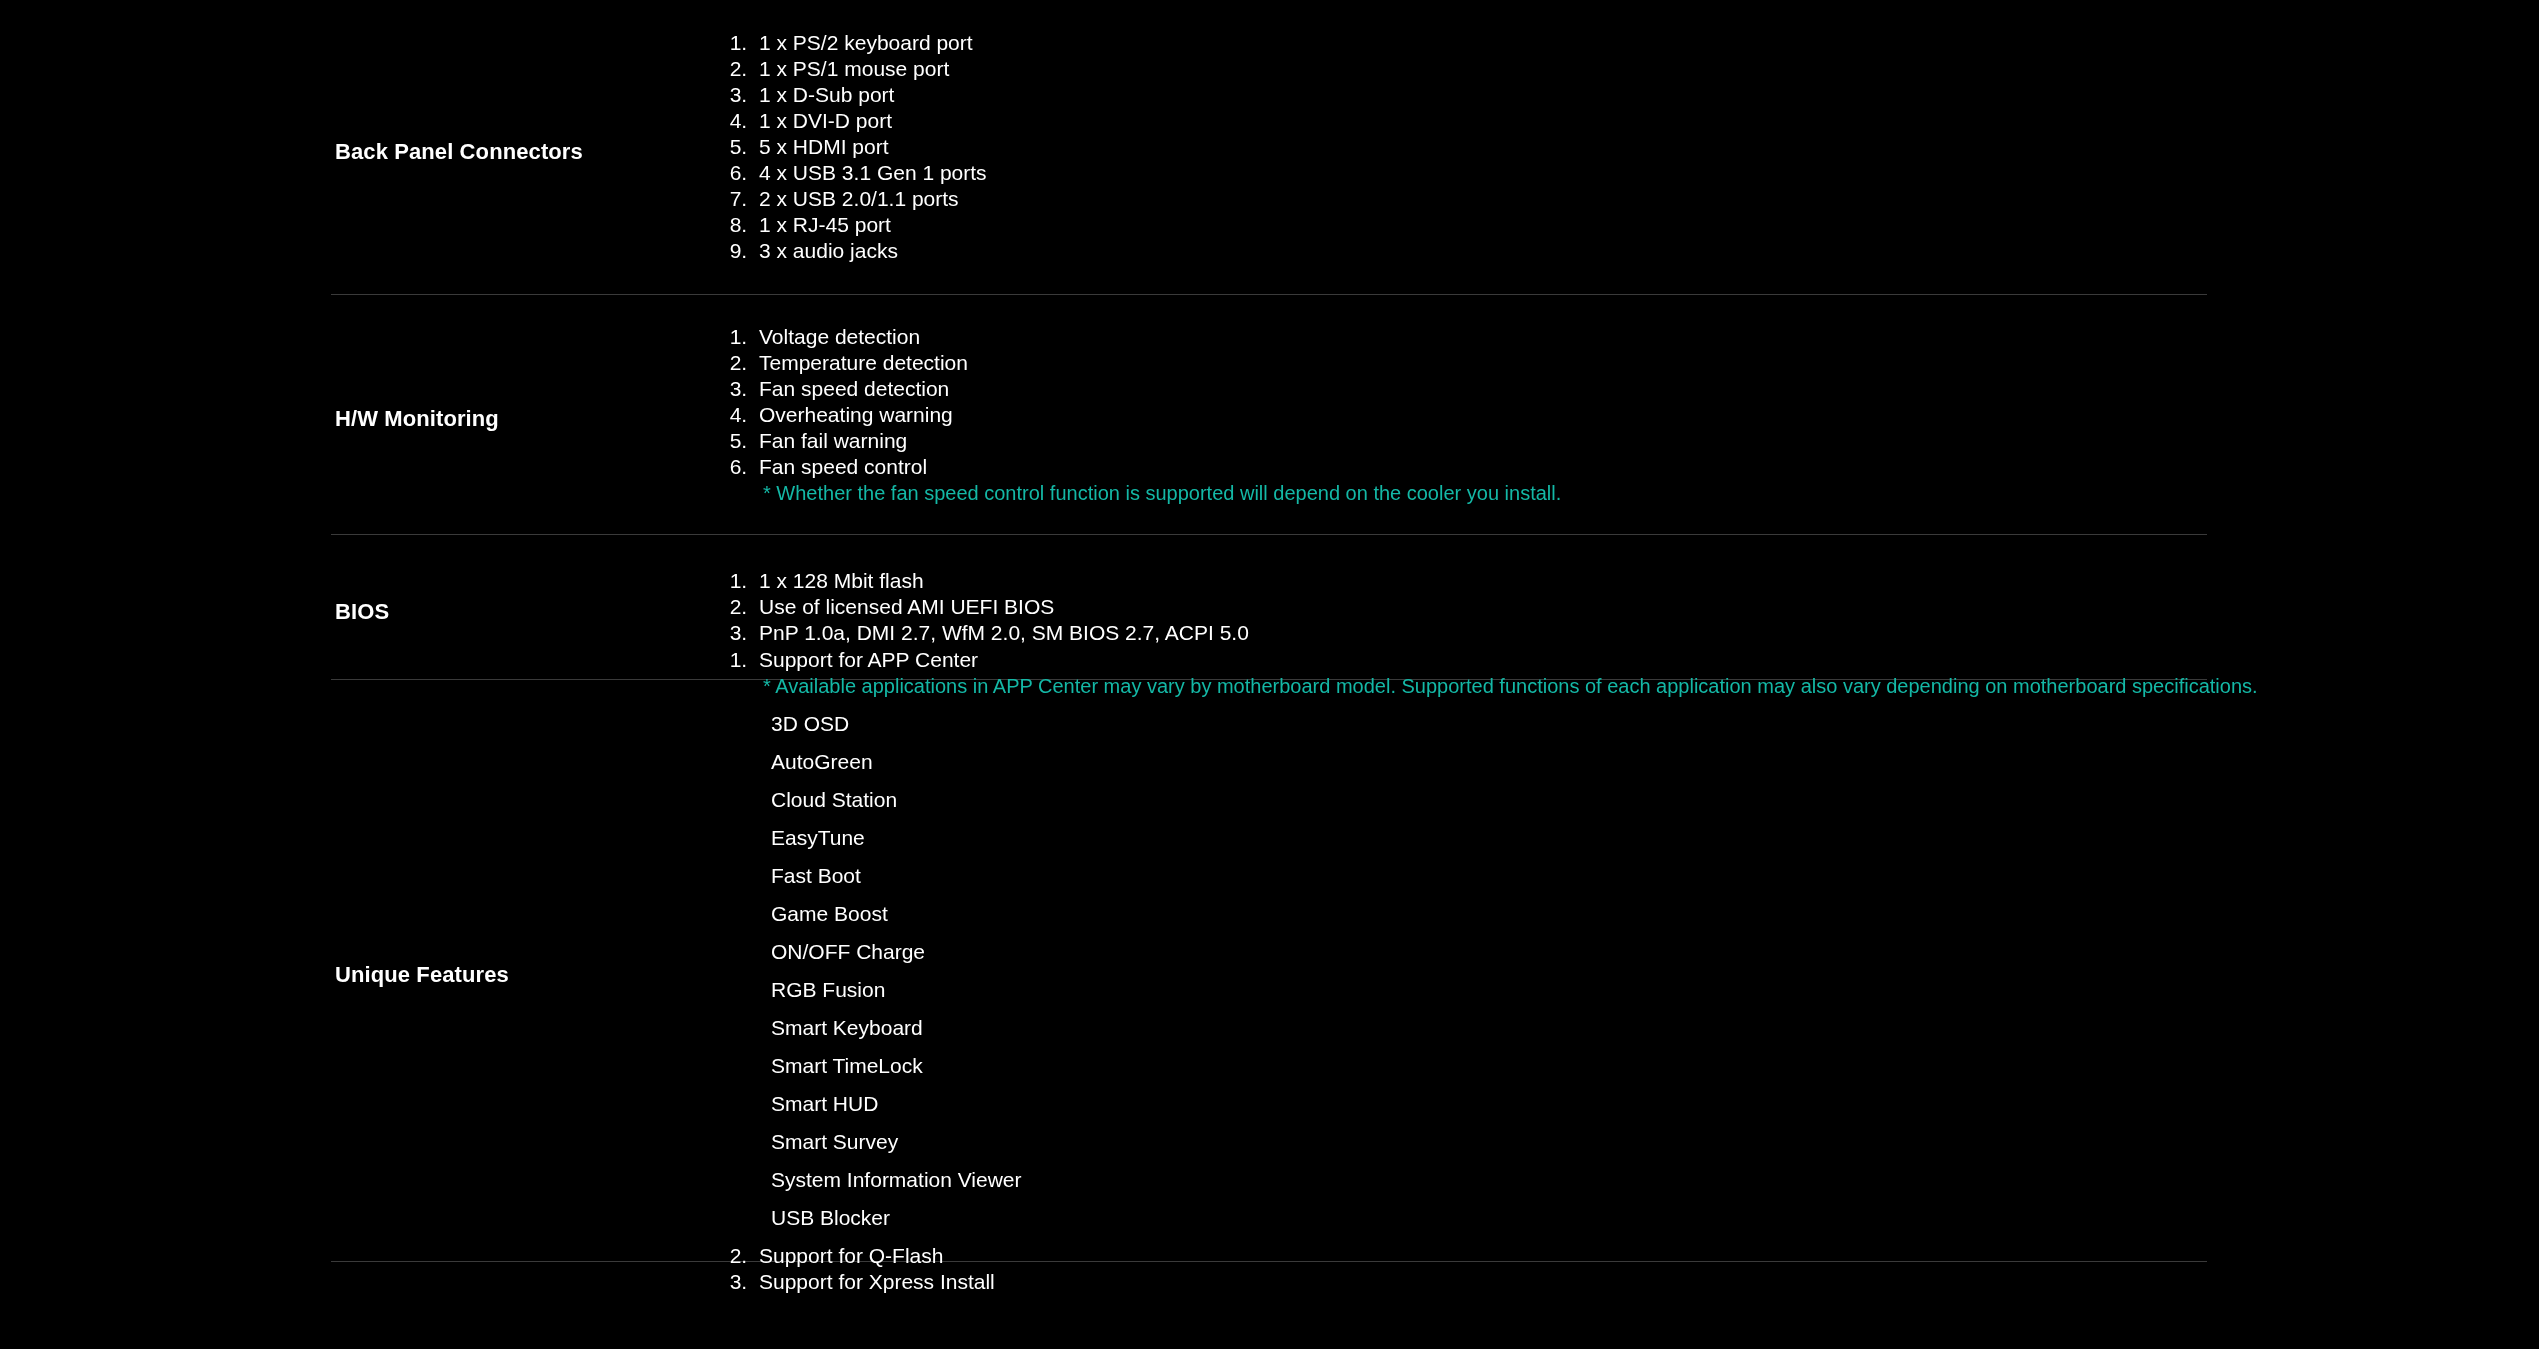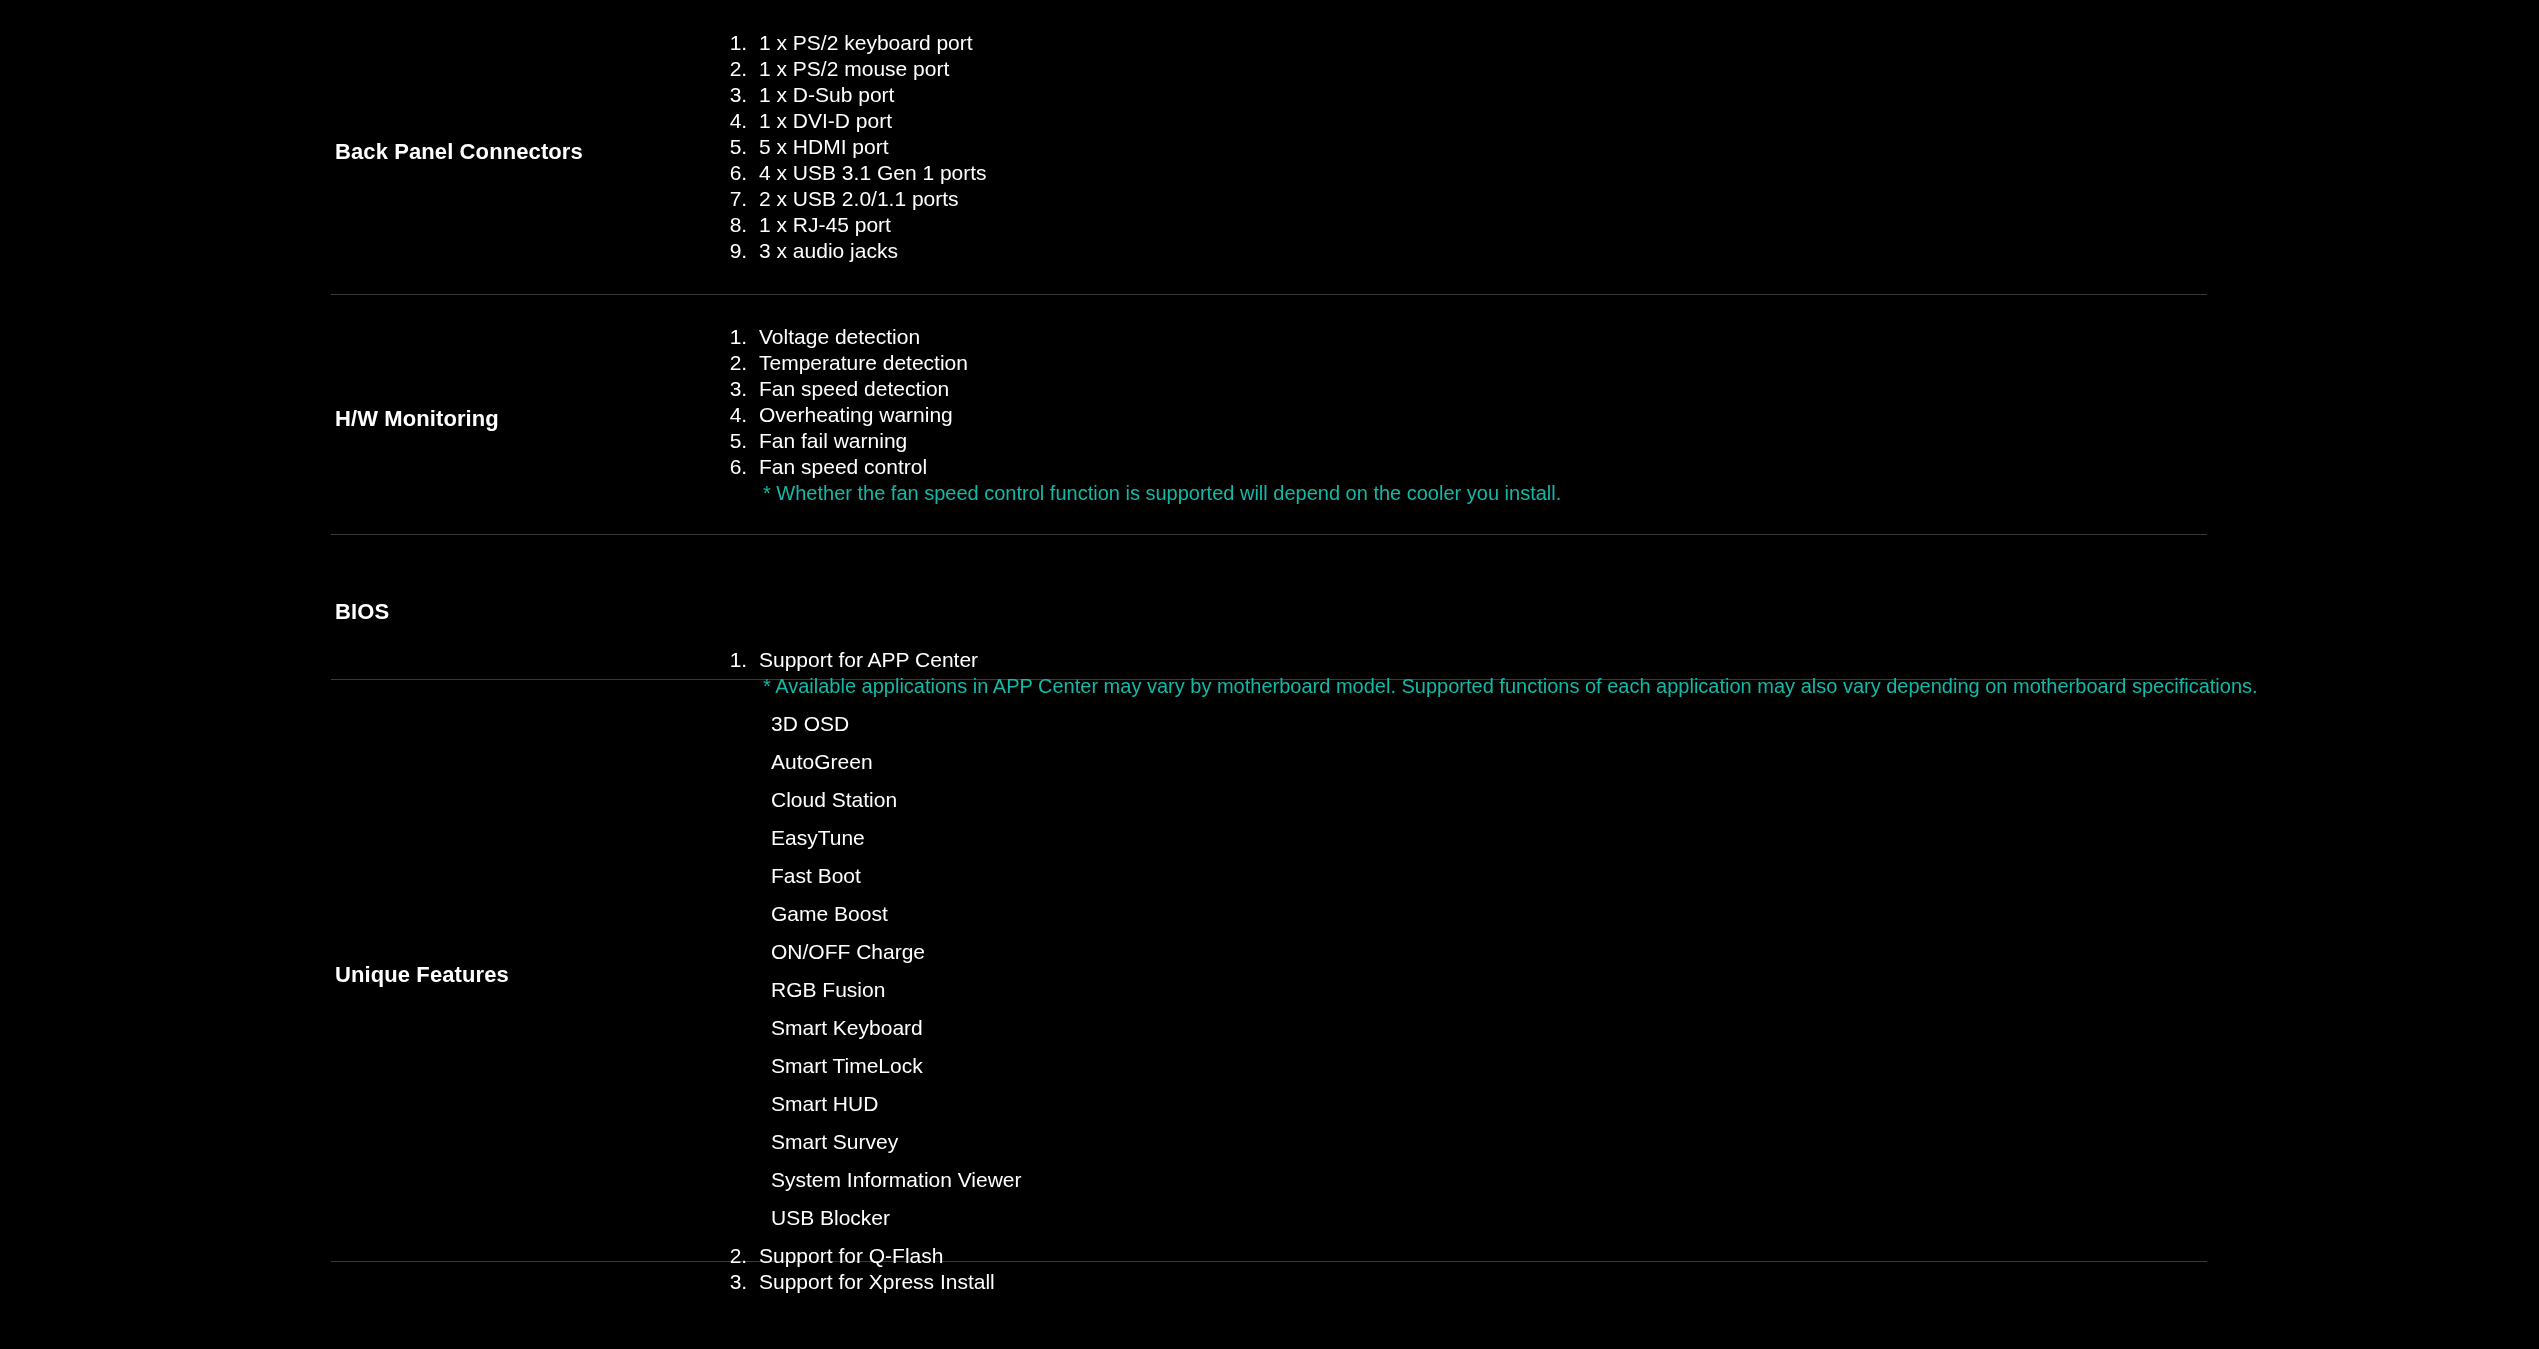--- a/index.html
+++ b/index.html
@@ -108,21 +108,21 @@
 
 <div class="spec-table">
 
   <div class="spec-row row-backpanel">
     <div class="spec-label-cell">
       <div class="spec-label">Back Panel Connectors</div>
     </div>
     <div class="spec-value-cell">
       <ol class="spec-list">
         <li>1 x PS/2 keyboard port</li>
-        <li>1 x PS/2 mouse port</li>
+        <li>1 x PS/1 mouse port</li>
         <li>1 x D-Sub port</li>
         <li>1 x DVI-D port</li>
         <li>5 x HDMI port</li>
         <li>4 x USB 3.1 Gen 1 ports</li>
         <li>2 x USB 2.0/1.1 ports</li>
         <li>1 x RJ-45 port</li>
         <li>3 x audio jacks</li>
       </ol>
     </div>
   </div>
@@ -140,20 +140,27 @@
         <li>Overheating warning</li>
         <li>Fan fail warning</li>
         <li><span>Fan speed control</span><span class="note">* Whether the fan speed control function is supported will depend on the cooler you install.</span></li>
       </ol>
     </div>
   </div>
 
   <div class="spec-row row-bios">
     <div class="spec-label-cell">
       <div class="spec-label">BIOS</div>
+    </div>
+    <div class="spec-value-cell">
+      <ol class="spec-list">
+        <li>1 x 128 Mbit flash</li>
+        <li>Use of licensed AMI UEFI BIOS</li>
+        <li>PnP 1.0a, DMI 2.7, WfM 2.0, SM BIOS 2.7, ACPI 5.0</li>
+      </ol>
     </div>
   </div>
 
   <div class="spec-row row-unique">
     <div class="spec-label-cell">
       <div class="spec-label">Unique Features</div>
     </div>
     <div class="spec-value-cell">
       <ol class="spec-list">
         <li>

